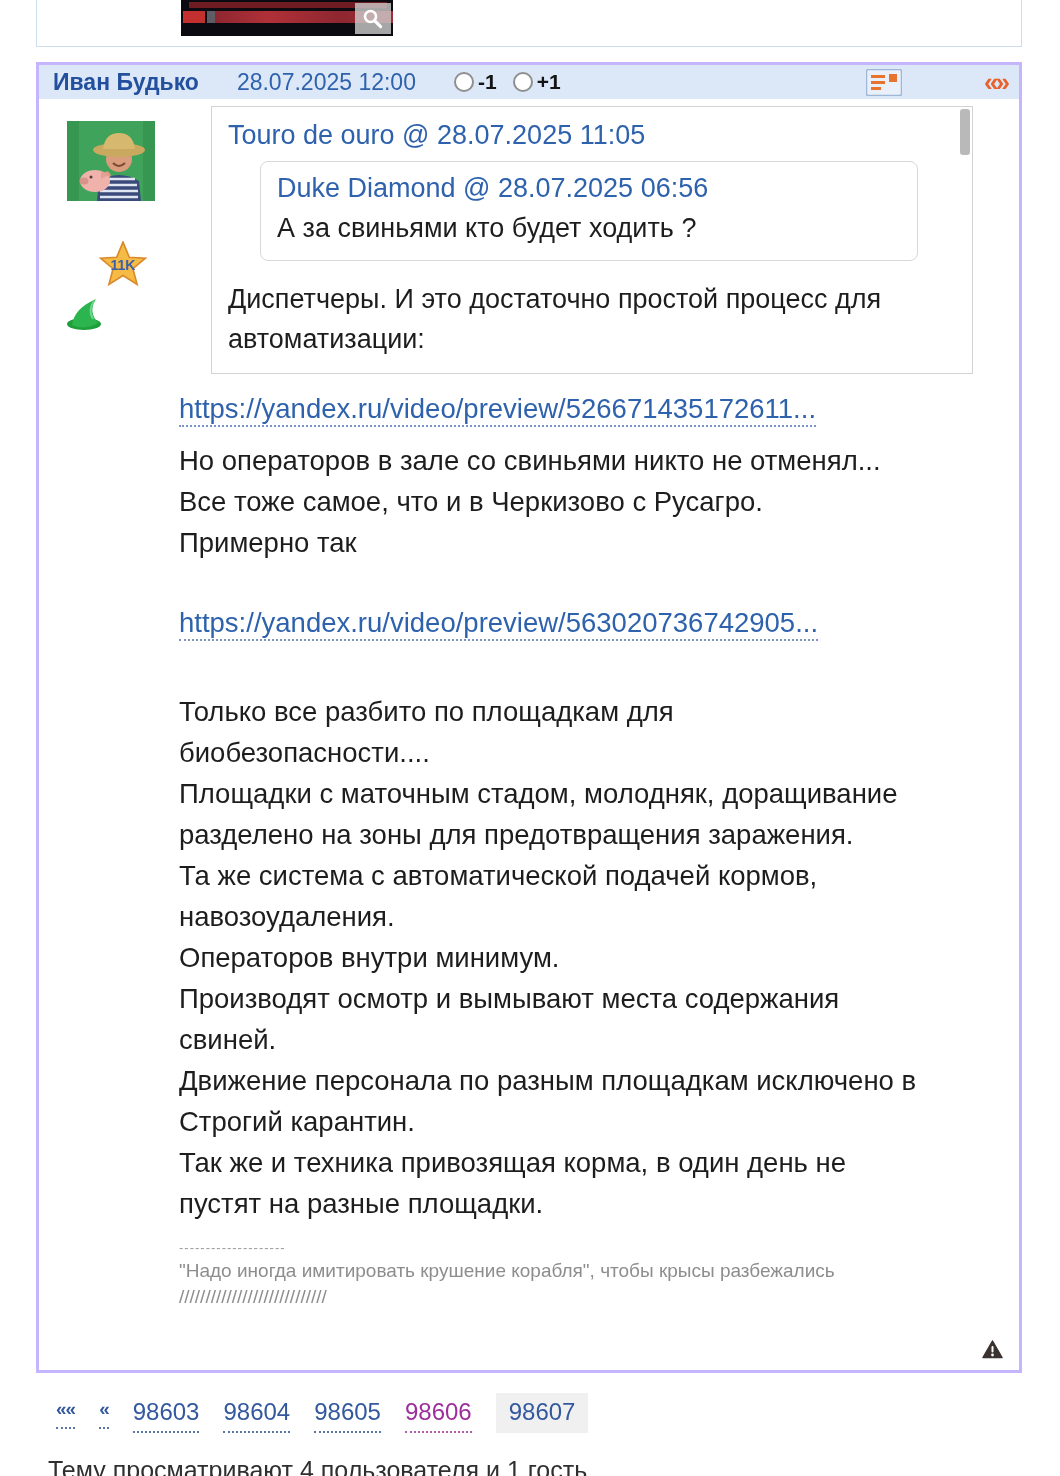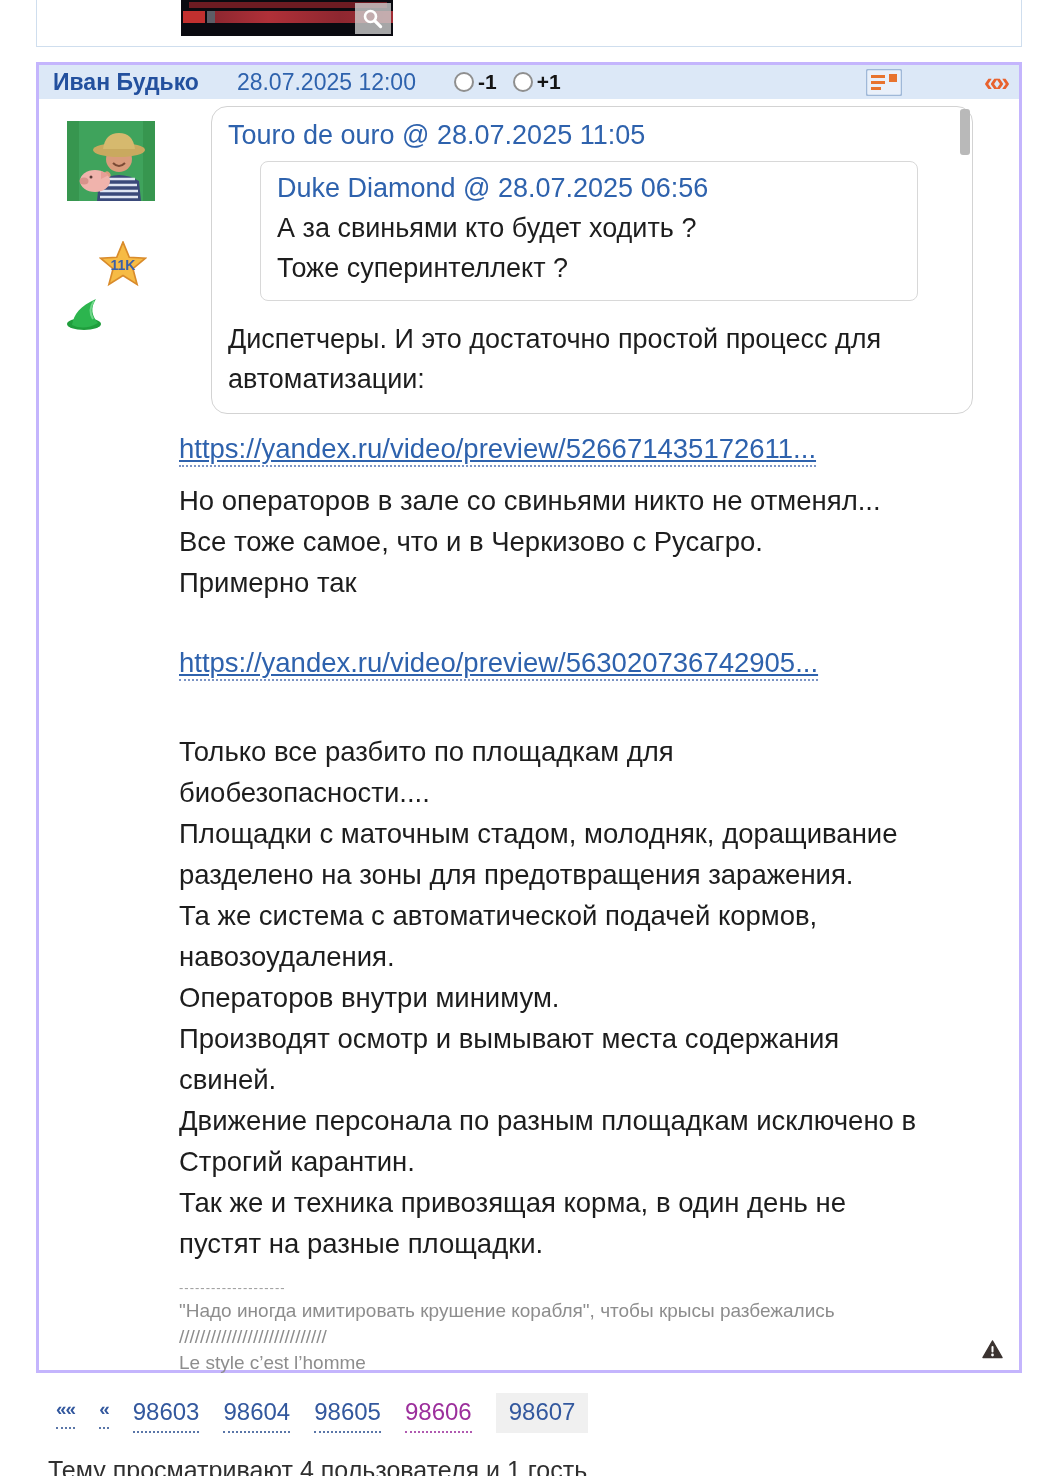--- a/index.html
+++ b/index.html
@@ -36,31 +36,31 @@
   .post-nav{margin-left:82px;color:#e8622e;font-weight:bold;font-size:26px;letter-spacing:-3px;cursor:pointer;white-space:nowrap}
 
   
   .avatar-col{position:absolute;left:28px;top:56px;width:124px}
   .avatar{display:block;cursor:pointer}
   .star-badge{position:relative;margin:40px 0 0 32px;width:48px;height:46px}
   .wizard-hat{margin:10px 0 0 -2px}
 
   
   .post-body{position:relative;padding:7px 46px 0 140px;box-sizing:border-box}
-  .quote-outer{margin-left:32px;border:1px solid #d3d3d3;border-radius:16px;
+  .quote-outer{margin-left:32px;border:1px solid #d3d3d3;border-radius:0;
     background:#fff;padding:8px 16px 14px 16px;position:relative}
   .qscroll{position:absolute;top:2px;right:2px;width:10px;height:46px;background:#b9b9b9;border-radius:3px;cursor:pointer}
   .quote-header{color:#2e62ad;font-size:27px;line-height:40px;cursor:pointer}
   .quote-inner{margin:6px 38px 16px 32px;border:1px solid #d8d8d8;border-radius:8px;
     padding:6px 16px 12px 16px}
   .qline,.tline{font-size:27px;line-height:40px;color:#1d1d1d}
   .tline{font-size:27.5px;line-height:41px}
   .quote-text{margin-top:18px}
   .link-line{margin-top:19px}
-  .ext-link{color:#2e62ad;font-size:27.5px;text-decoration:underline;
+  .ext-link{color:#2e62ad;font-size:27.5px;
     border-bottom:2px dotted #7b94c4;padding-bottom:1px;cursor:pointer}
   .para1{margin-top:15px}
   .link-line2{margin-top:44px}
   .para2{margin-top:52px}
   .signature{margin-top:14px;color:#8d8d8d}
   .sig-divider{font-size:13px;letter-spacing:1px;color:#9d9d9d;line-height:20px}
   .sig-line{font-size:19px;line-height:26px}
   .warning{position:absolute;right:16px;bottom:7px;cursor:pointer}
 
   
@@ -153,21 +153,20 @@
 
     <div class="quote-outer">
       <div class="qscroll"></div>
       <div class="quote-header">Touro de ouro @ 28.07.2025 11:05</div>
 
       <div class="quote-inner">
         <div class="quote-header">Duke Diamond @ 28.07.2025 06:56</div>
         <div>
 
         <div class="qline">А за свиньями кто будет ходить ?</div>
-            <div class="qline">Тоже суперинтеллект ?</div>
           </div>
       </div>
 
       <div class="quote-text">
 
       <div class="qline">Диспетчеры. И это достаточно простой процесс для</div>
           <div class="qline">автоматизации:</div>
         </div>
     </div>
 
@@ -202,21 +201,20 @@
         <div class="tline">Так же и техника привозящая корма, в один день не</div>
         <div class="tline">пустят на разные площадки.</div>
       </div>
 
     <div class="signature">
       <div class="sig-divider">--------------------</div>
       <div>
 
       <div class="sig-line">"Надо иногда имитировать крушение корабля", чтобы крысы разбежались</div>
           <div class="sig-line">////////////////////////////</div>
-          <div class="sig-line">Le style c’est l’homme</div>
         </div>
     </div>
   </div>
 
   <div class="warning">
     <svg width="21" height="19" viewBox="0 0 21 19">
       <path d="M10.5,1 L20,17.5 H1 Z" fill="#3b3330" stroke="#3b3330" stroke-width="1.5" stroke-linejoin="round"></path>
       <rect x="9.5" y="6" width="2" height="6.5" rx="1" fill="#ffffff"></rect>
       <circle cx="10.5" cy="15" r="1.4" fill="#ffffff"></circle>
     </svg>

